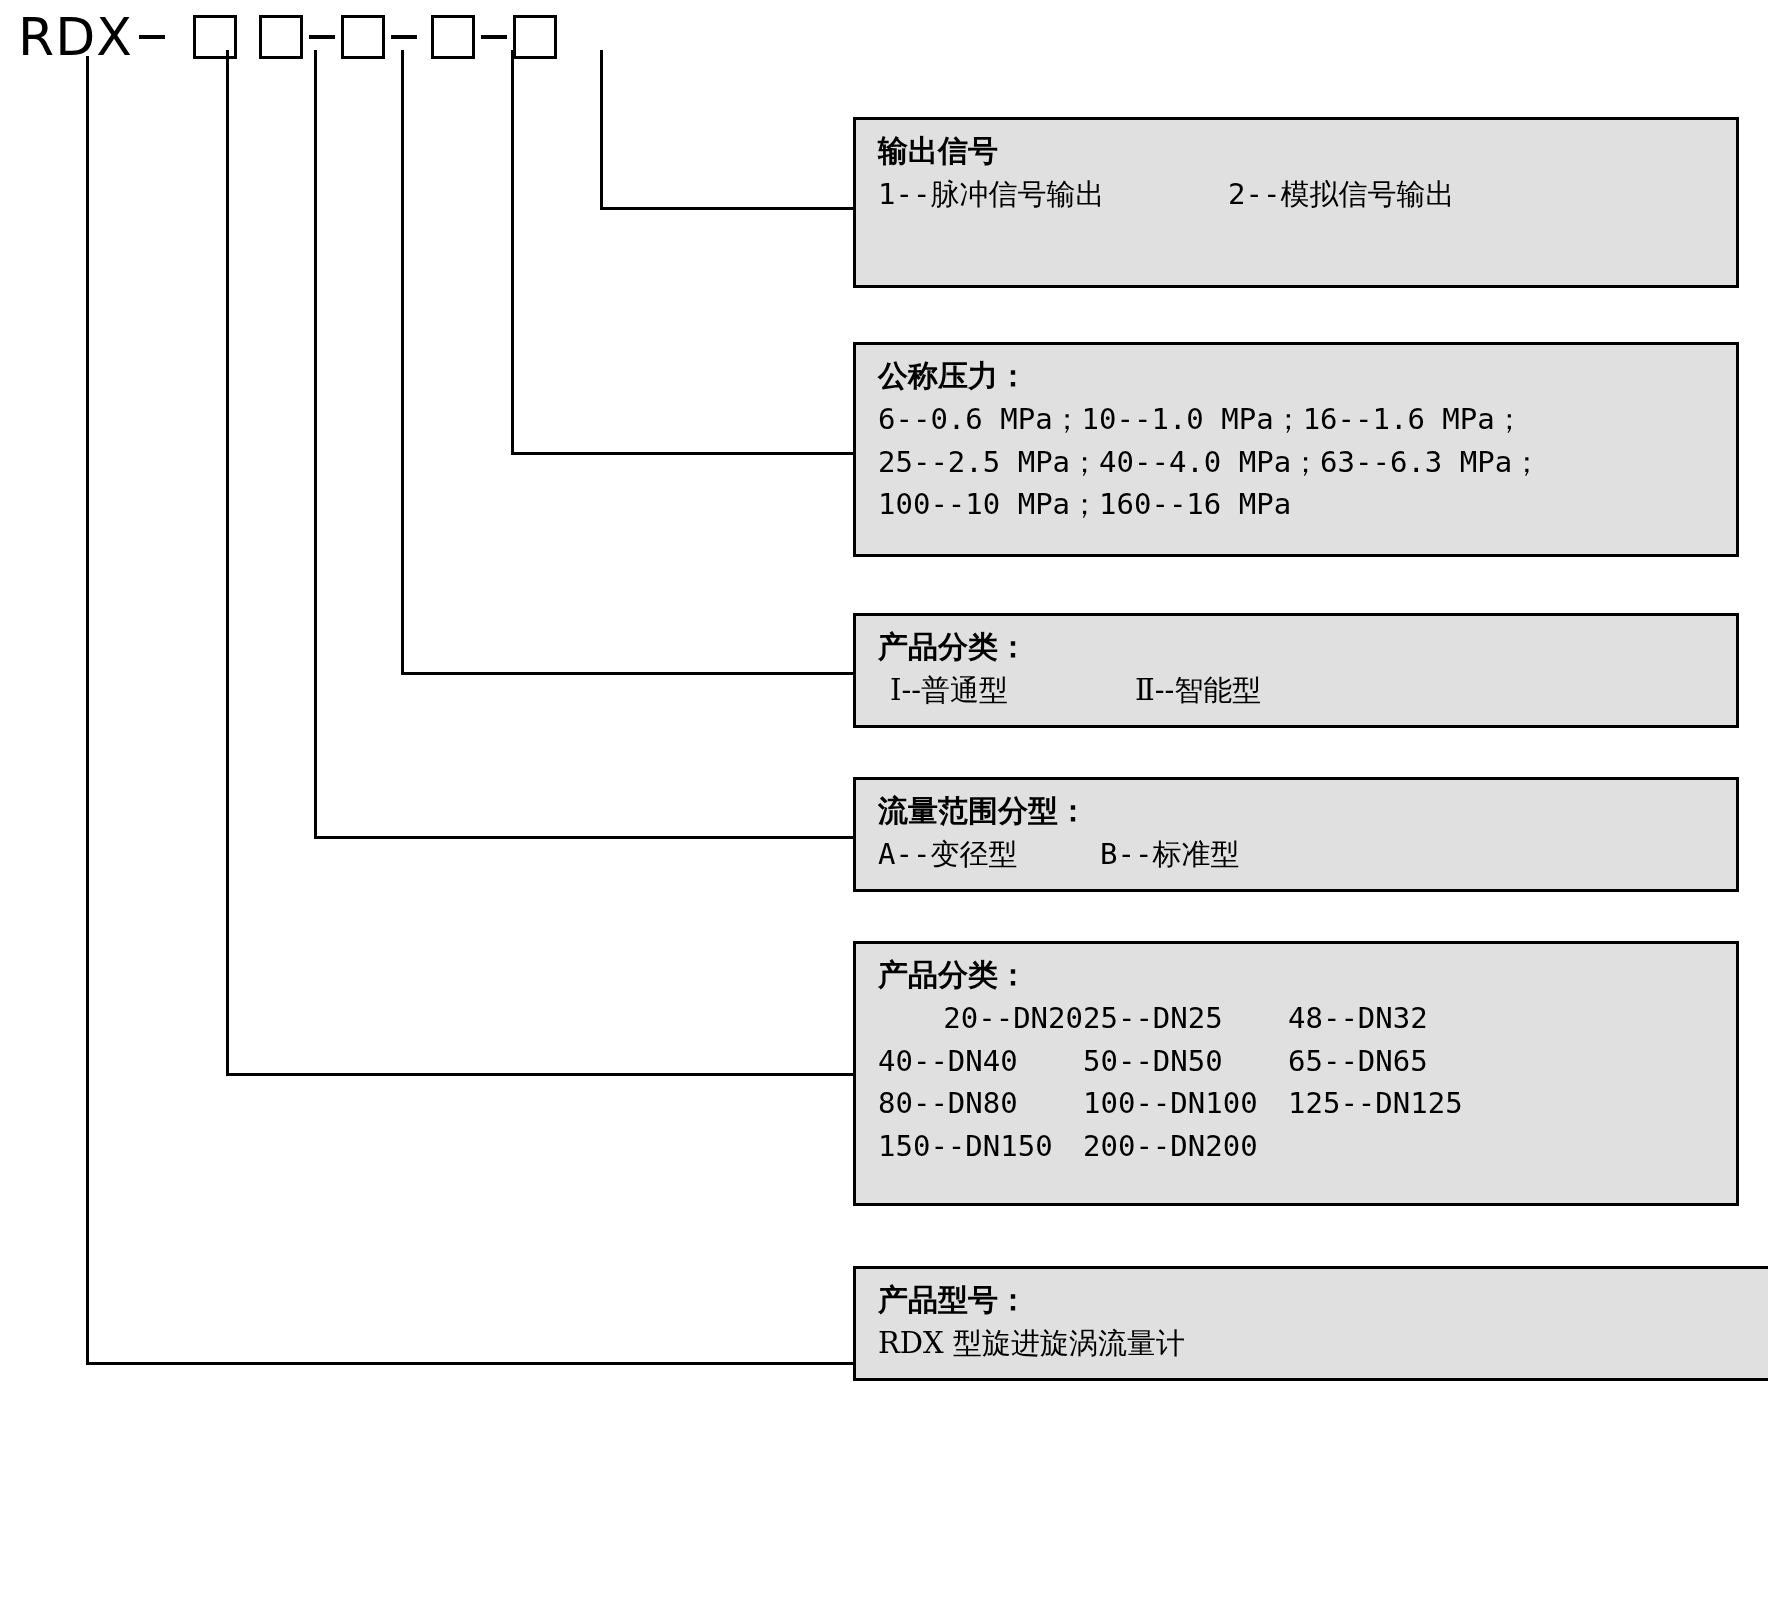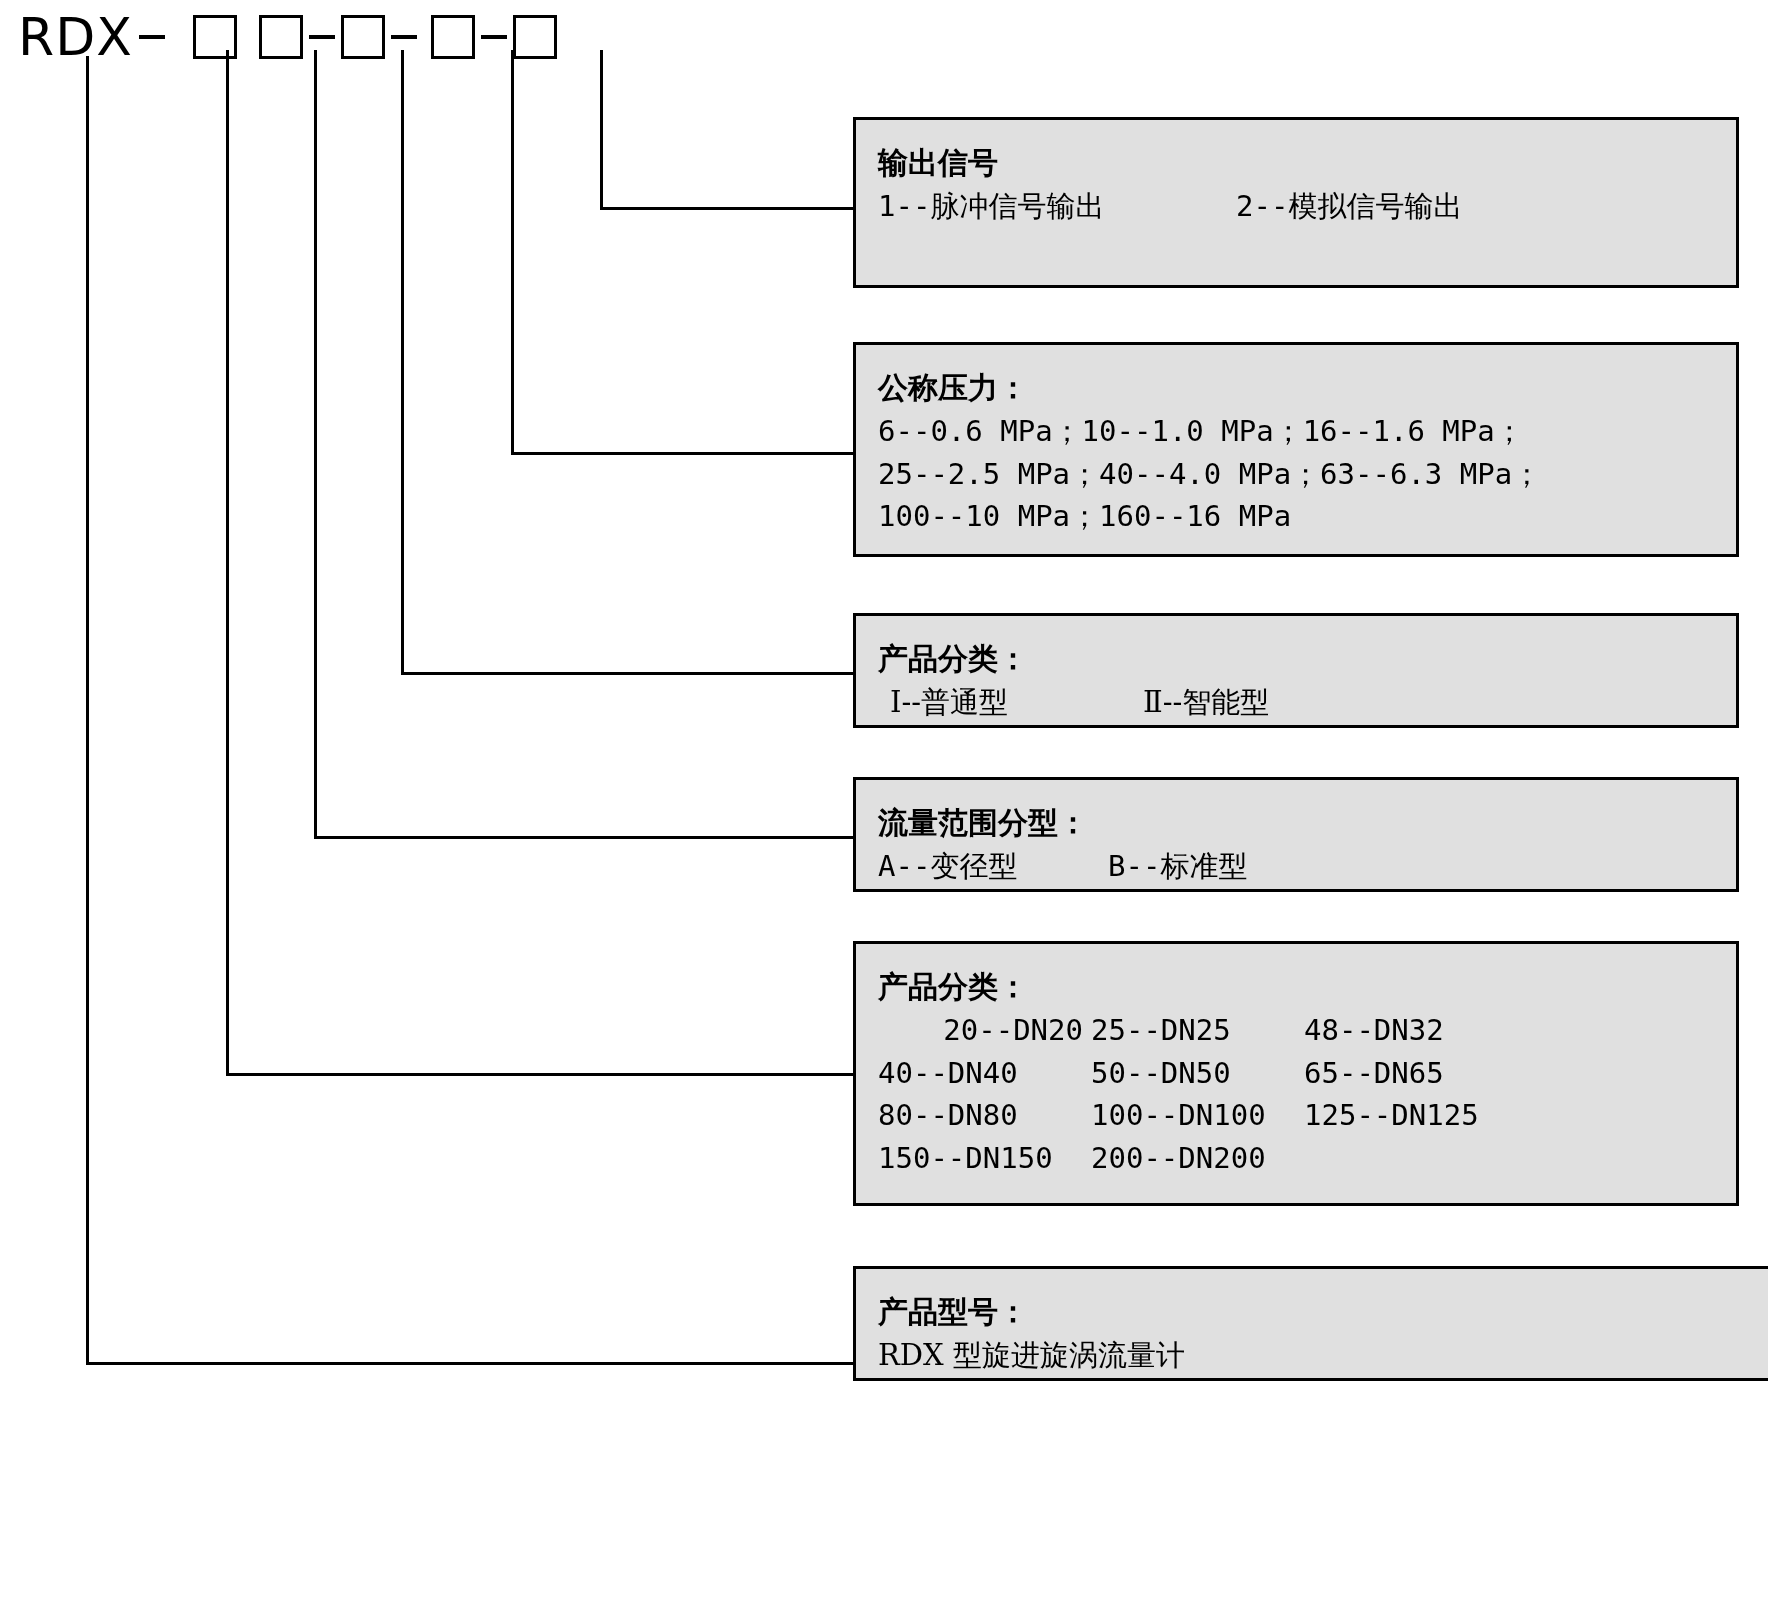--- a/index.html
+++ b/index.html
@@ -54,41 +54,41 @@
   .ln{position:absolute;background:#000;}
   .lnv{width:3px;}
   .lnh{height:3px;}
 
   
   .panel{
     position:absolute;
     background:#e0e0e0;
     border:3px solid #000;
     box-sizing:border-box;
-    padding:22px 0 10px 22px;
+    padding:10px 0 10px 22px;
   }
   .panel-title{
     font-family:"DejaVu Serif","Liberation Serif",serif;
     font-weight:bold;
     font-size:30px;
     line-height:1.42;
     color:#000;
     white-space:nowrap;
   }
   .panel-line{
     font-family:"DejaVu Sans Mono","Liberation Mono",monospace;
     font-size:29px;
     line-height:1.48;
     color:#000;
     white-space:pre;
   }
   .panel-line.serifish{
     font-family:"DejaVu Serif","Liberation Serif",serif;
   }
-  .cols{display:flex;gap:8px;}
+  .cols{display:flex;}
   .cols .c{white-space:pre;}
 </style>
 </head>
 <body>
 
 <div id="stage">
 
   <div class="code-row">
     <span class="code-text">RDX</span>
     <span class="code-dash"></span>

